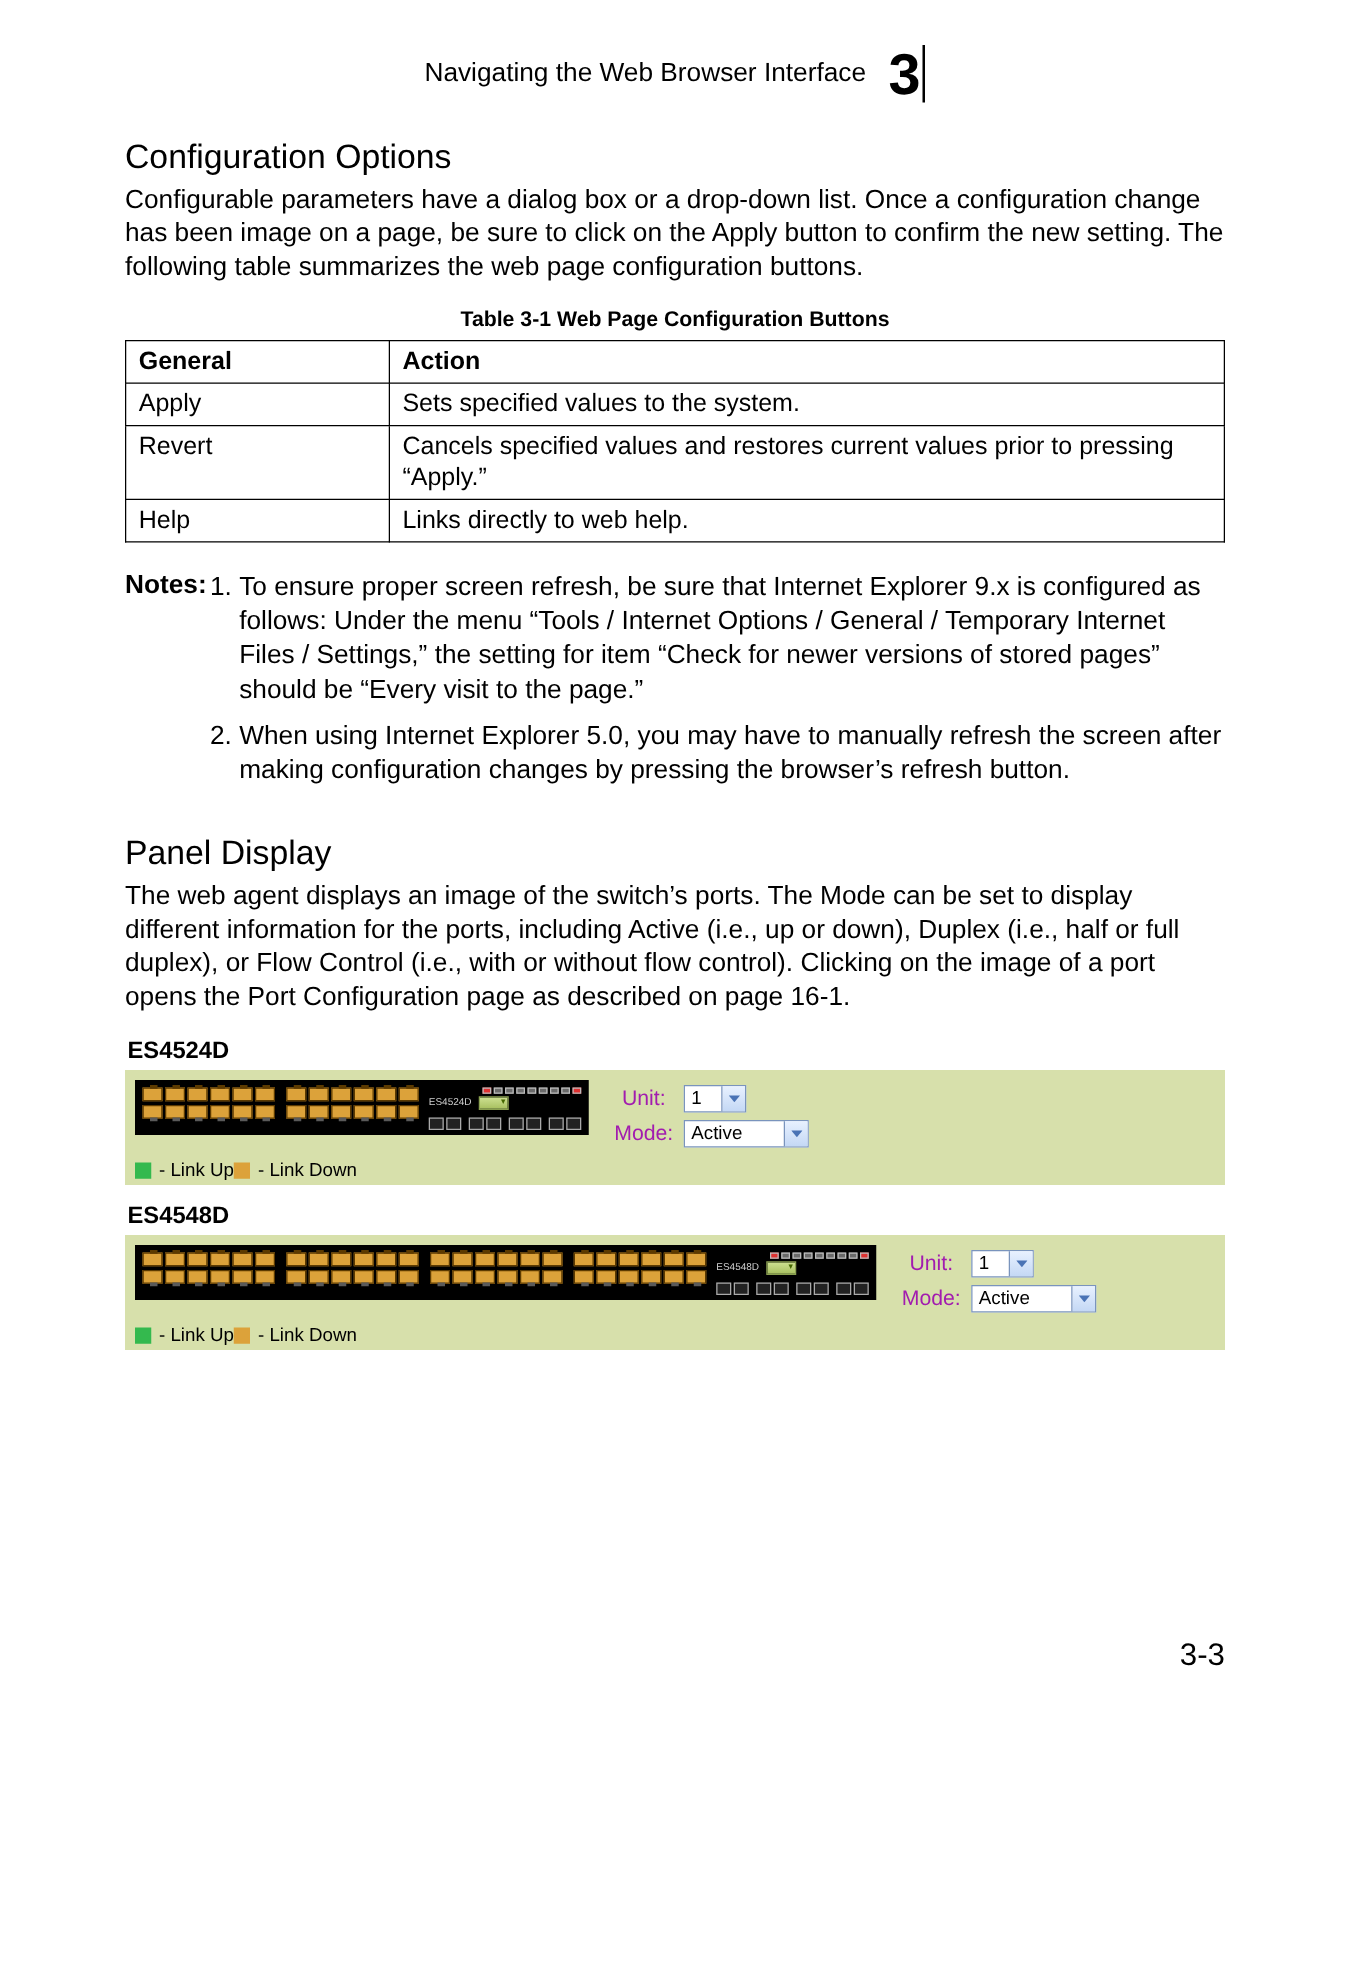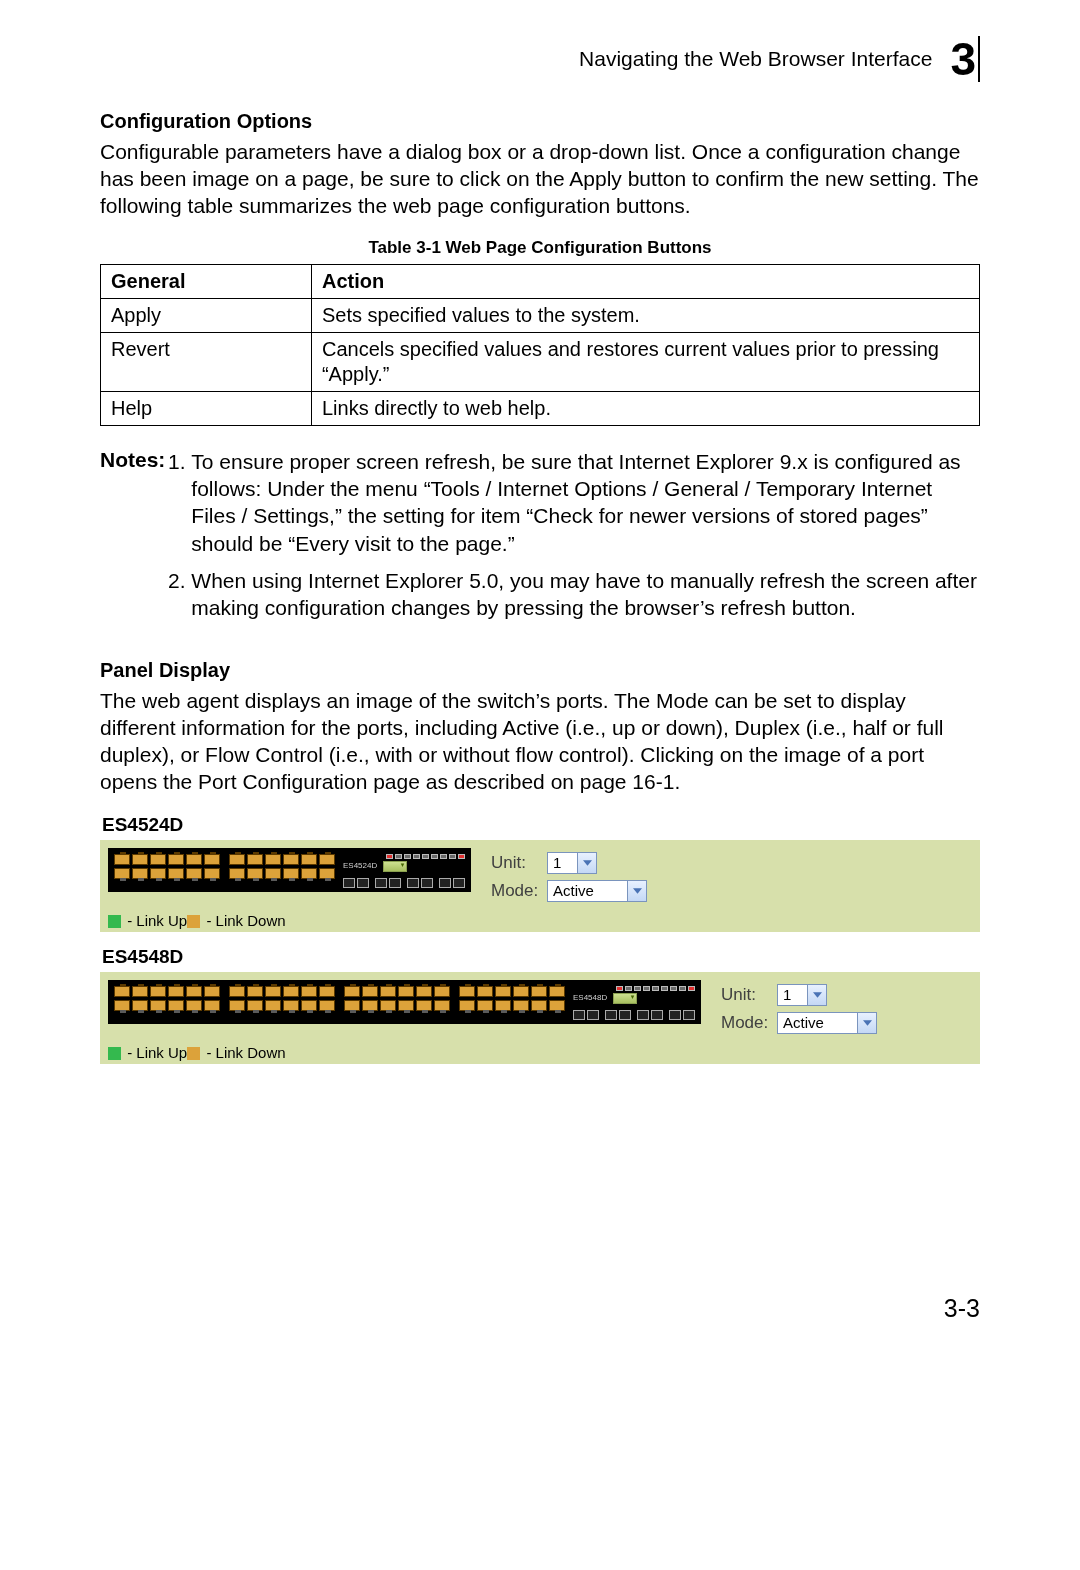--- a/index.html
+++ b/index.html
@@ -8,39 +8,39 @@
     background: #fff;
     font-family: Arial, Helvetica, sans-serif;
     color: #000;
     width: 1080px;
   }
   .page {
     margin: 36px 100px 40px 100px;
   }
   .running-head {
     display: flex;
-    justify-content: flex-end;
+    justify-content: center;
     align-items: center;
     margin-bottom: 28px;
     gap: 16px;
   }
   .rh-text {
     font-size: 21px;
   }
   .ch-badge {
     font-size: 46px;
     font-weight: 800;
     line-height: 1;
     padding: 0 2px;
     border-right: 2px solid #000;
     font-family: "Arial Black", Arial, sans-serif;
   }
   h1.section {
-    font-size: 20px;
-    font-weight: bold;
+    font-size: 27px;
+    font-weight: normal;
     margin: 0 0 6px 0;
   }
   p.body {
     font-size: 21px;
     margin: 0 0 18px 0;
     line-height: 1.28;
   }
   .tbl-caption, .fig-caption {
     font-size: 17px;
     font-weight: bold;
@@ -191,21 +191,21 @@
     font-size: 17px;
     margin-left: 20px;
     vertical-align: top;
     margin-top: 4px;
   }
   .ctrl-row {
     display: flex;
     align-items: center;
     gap: 8px;
   }
-  .ctrl-row label { min-width: 48px; text-align: left; color: #404040; }
+  .ctrl-row label { min-width: 48px; text-align: center; color: #a21caf; }
   .dd {
     display: inline-flex;
     border: 1px solid #7a94bd;
     height: 20px;
     background: #fff;
   }
   .dd .val {
     padding: 1px 6px 0 5px;
     font-size: 15px;
     min-width: 18px;

